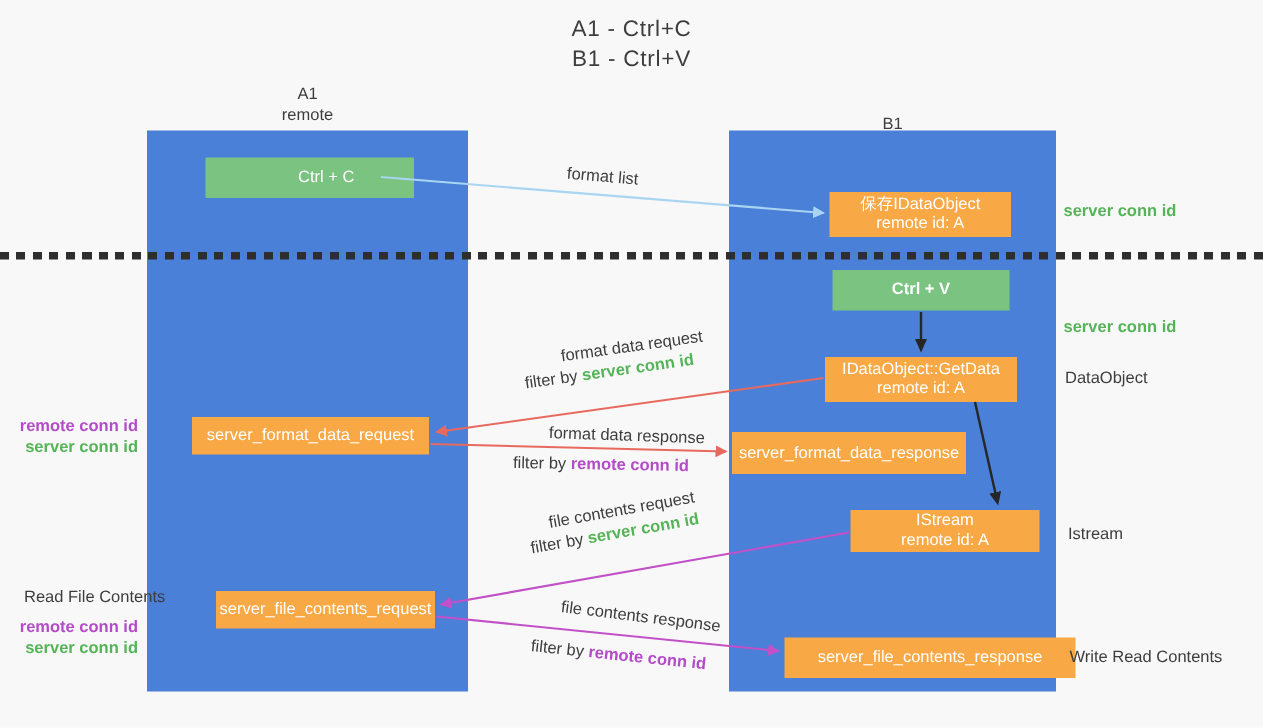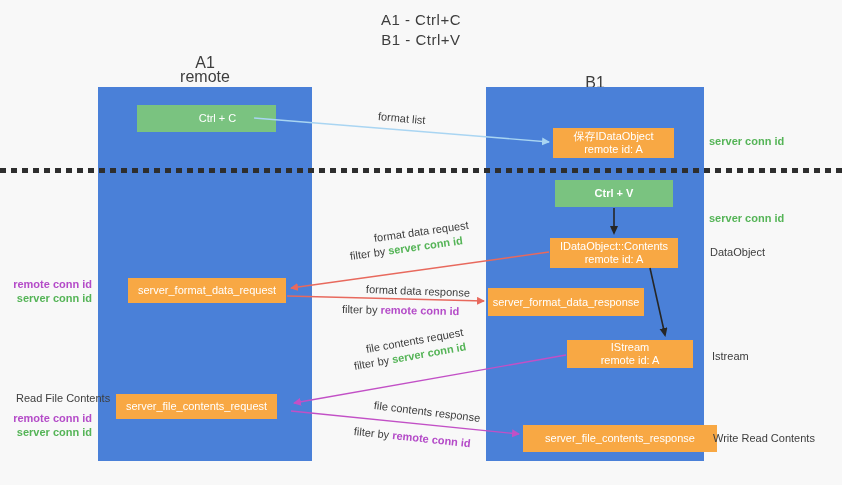--- a/index.html
+++ b/index.html
@@ -7,21 +7,21 @@
     --arrow-blue:#a9d5f2; --arrow-red:#e8695d; --arrow-magenta:#c250c6; --arrow-black:#262626;
     --text-green:#55b457; --text-purple:#b44bc8; --text-dark:#3d3d3d; --bg:#f8f8f8;
   }
   html,body{margin:0;padding:0;}
   body{font-family:"Liberation Sans", sans-serif; background:#fff;}
   #canvas{position:relative; width:842px; height:485px; background:var(--bg); overflow:hidden;}
 
   .title{position:absolute; left:0; right:0; top:10px; text-align:center;
          font-size:15px; line-height:20px; color:var(--text-dark); letter-spacing:.5px;}
 
-  .lane-header{position:absolute; top:56px; text-align:center; font-size:16px;
+  .lane-header{position:absolute; top:56px; text-align:center; font-size:11px;
                line-height:14px; color:var(--text-dark);}
   .lane-header.left{left:98px; width:214px;}
   .lane-header.right{left:486px; width:218px;margin-top:20px;}
 
   .lane{position:absolute; top:87px; height:374px; background:var(--lane-blue); z-index:1;}
   .lane.left{left:98px; width:214px;}
   .lane.right{left:486px; width:218px;}
 
   .dotted-line{position:absolute; left:0; top:168px; width:842px; height:5px; z-index:3;
     background:repeating-linear-gradient(90deg, #2e2e2e 0 6px, transparent 6px 11px);}
@@ -31,21 +31,21 @@
   .node.green{background:var(--box-green);}
   .node.orange{background:var(--box-orange);}
 
   #n-ctrl-c{left:137px; top:105px; width:117px; height:27px;padding-left:22px;}
   #n-save-ido{left:553px; top:128px; width:121px; height:30px;}
   #n-ctrl-v{left:555px; top:180px; width:118px; height:27px;font-weight:bold;}
   #n-getdata{left:550px; top:238px; width:128px; height:30px;}
   #n-fmt-req{left:128px; top:278px; width:158px; height:25px;}
   #n-fmt-resp{left:488px; top:288px; width:156px; height:28px;}
   #n-istream{left:567px; top:340px; width:126px; height:28px;}
-  #n-file-req{left:116px; top:394px; width:161px; height:25px;}
+  #n-file-req{left:144px; top:394px; width:146px; height:25px;}
   #n-file-resp{left:523px; top:425px; width:194px; height:27px;}
 
   svg.arrows{position:absolute; left:0; top:0; z-index:4; pointer-events:none;}
   .ln-blue{stroke:var(--arrow-blue); stroke-width:1.4;}
   .ln-black{stroke:var(--arrow-black); stroke-width:1.6;}
   .ln-red{stroke:var(--arrow-red); stroke-width:1.4;}
   .ln-mag{stroke:var(--arrow-magenta); stroke-width:1.4;}
   .mk-blue{fill:var(--arrow-blue);} .mk-black{fill:var(--arrow-black);}
   .mk-red{fill:var(--arrow-red);} .mk-mag{fill:var(--arrow-magenta);}
 
@@ -107,21 +107,21 @@
     <span>Ctrl + C</span>
   </div>
   <div class="node orange" id="n-save-ido">
     <span>保存IDataObject</span>
     <span>remote id: A</span>
   </div>
   <div class="node green" id="n-ctrl-v">
     <span>Ctrl + V</span>
   </div>
   <div class="node orange" id="n-getdata">
-    <span>IDataObject::Contents</span>
+    <span>IDataObject::GetData</span>
     <span>remote id: A</span>
   </div>
   <div class="node orange" id="n-fmt-req">
     <span>server_format_data_request</span>
   </div>
   <div class="node orange" id="n-fmt-resp">
     <span>server_format_data_response</span>
   </div>
   <div class="node orange" id="n-istream">
     <span>IStream</span>

